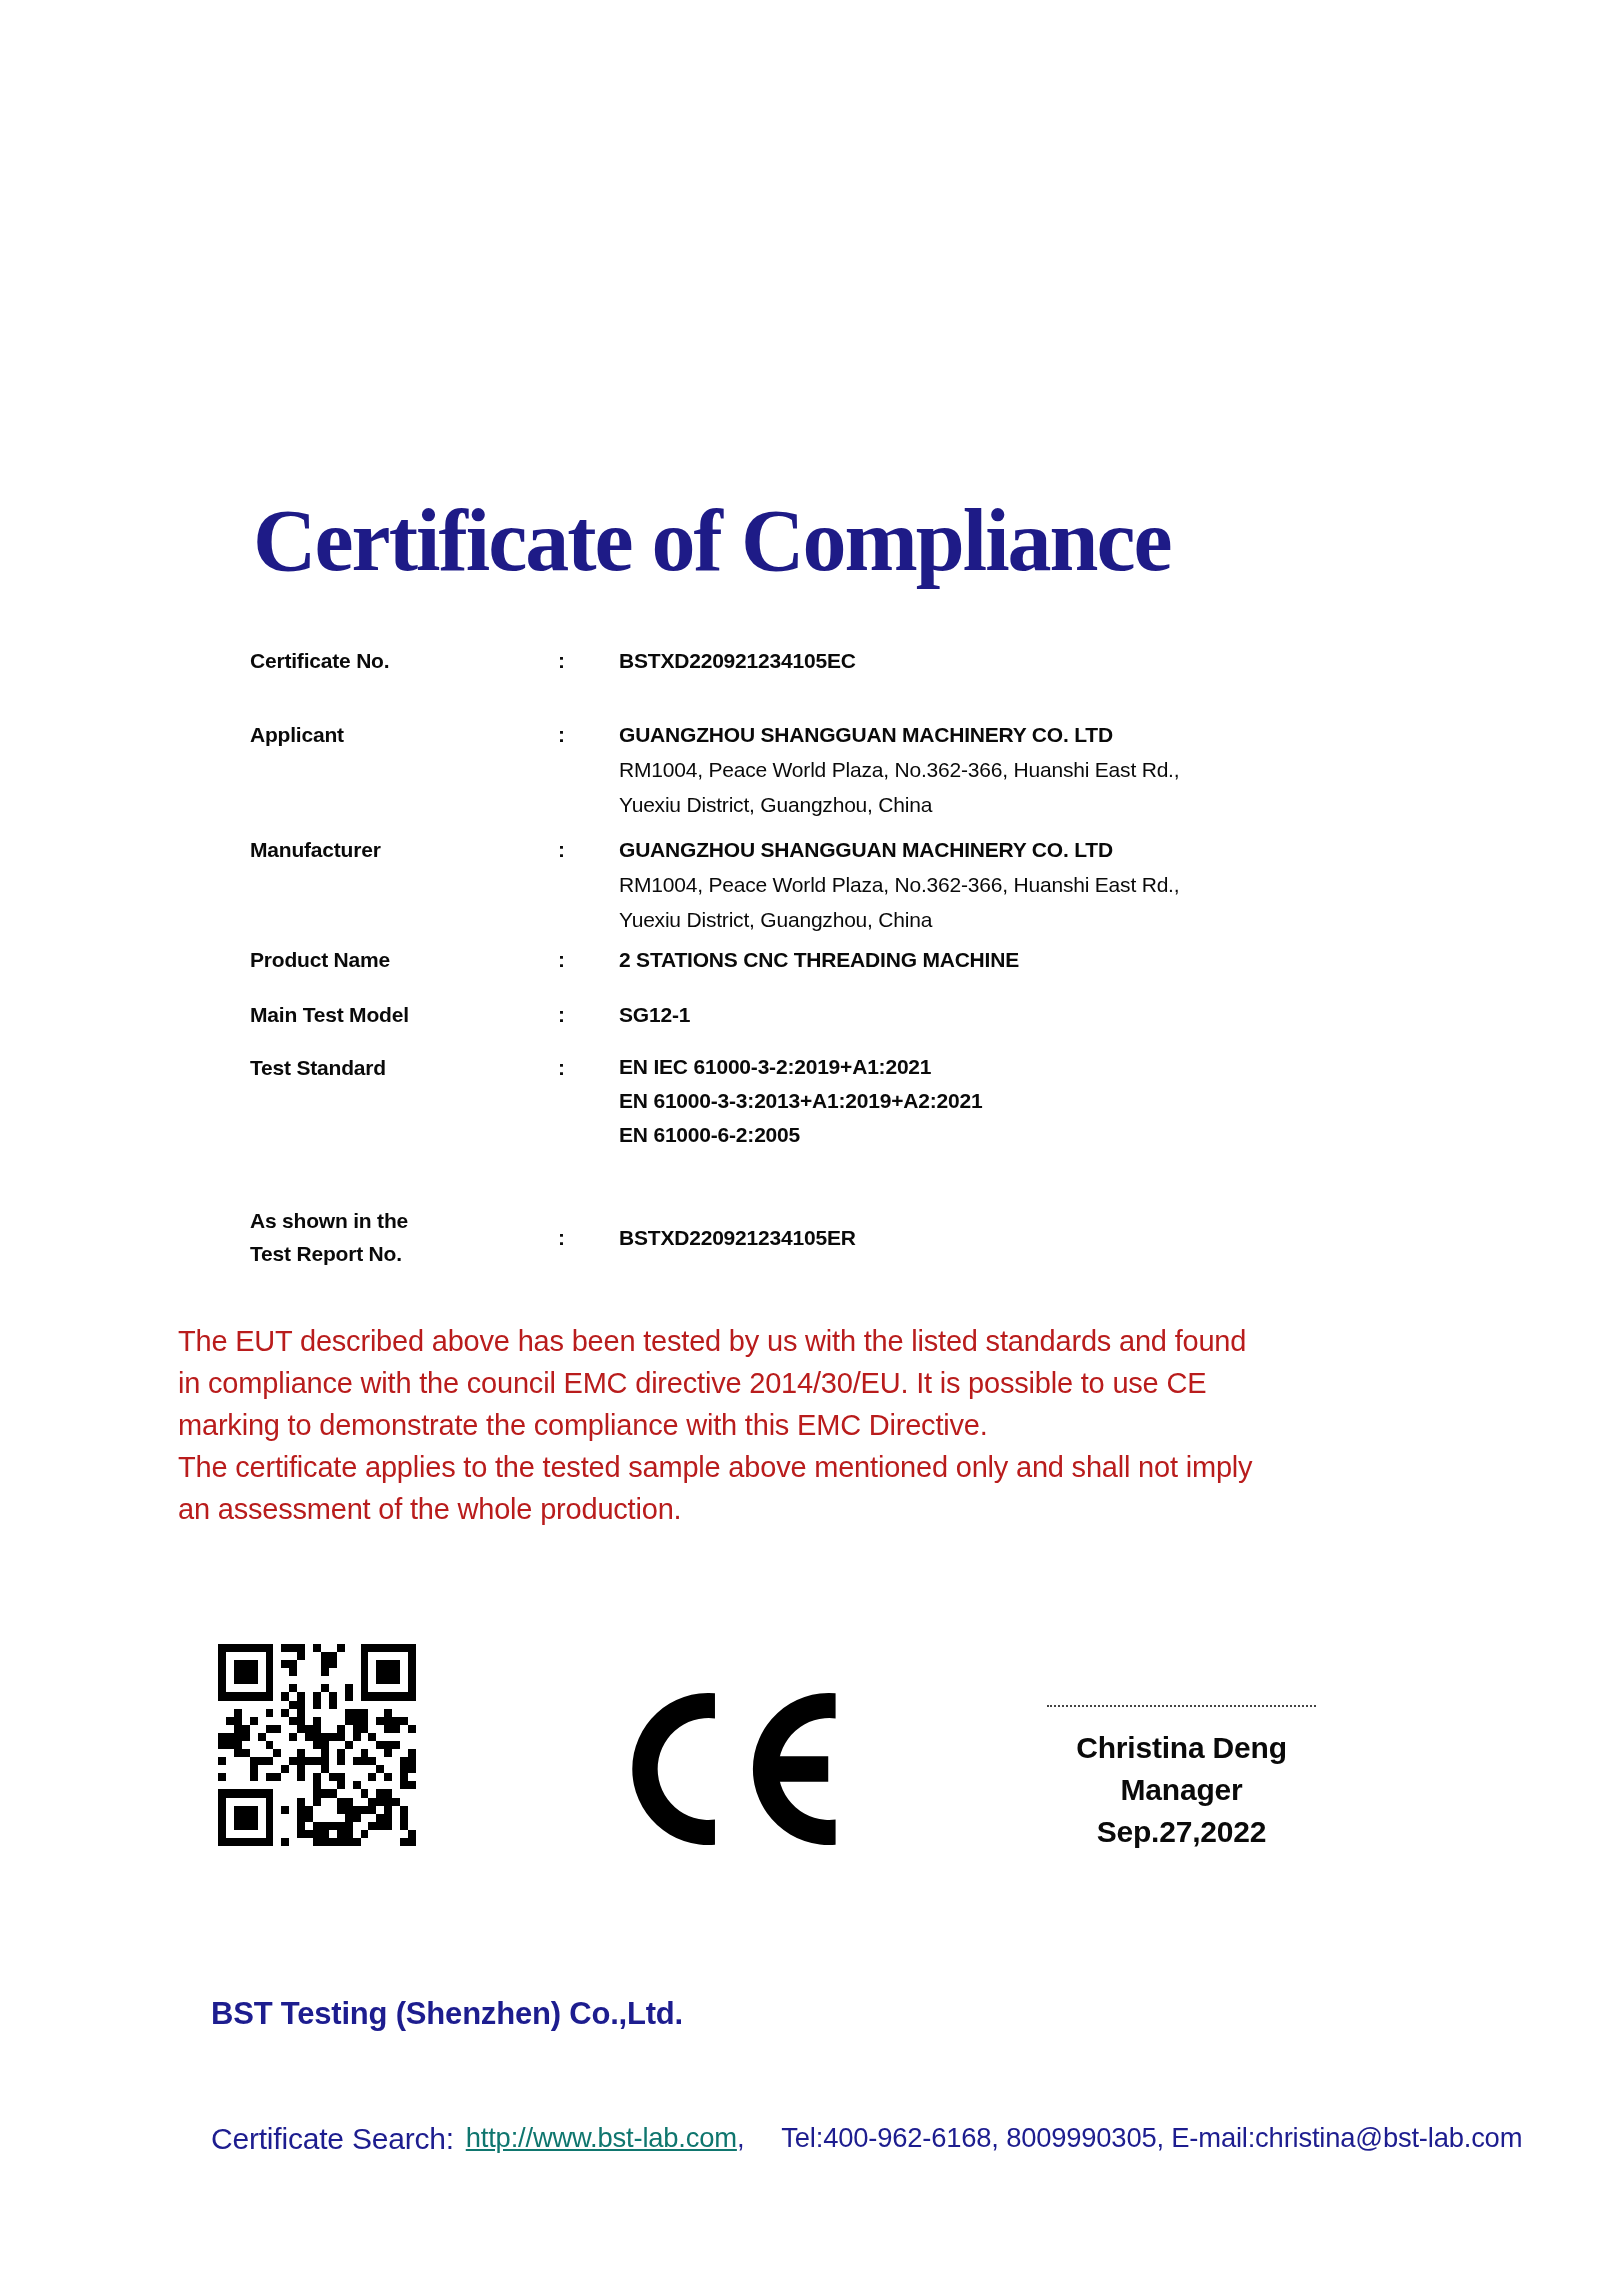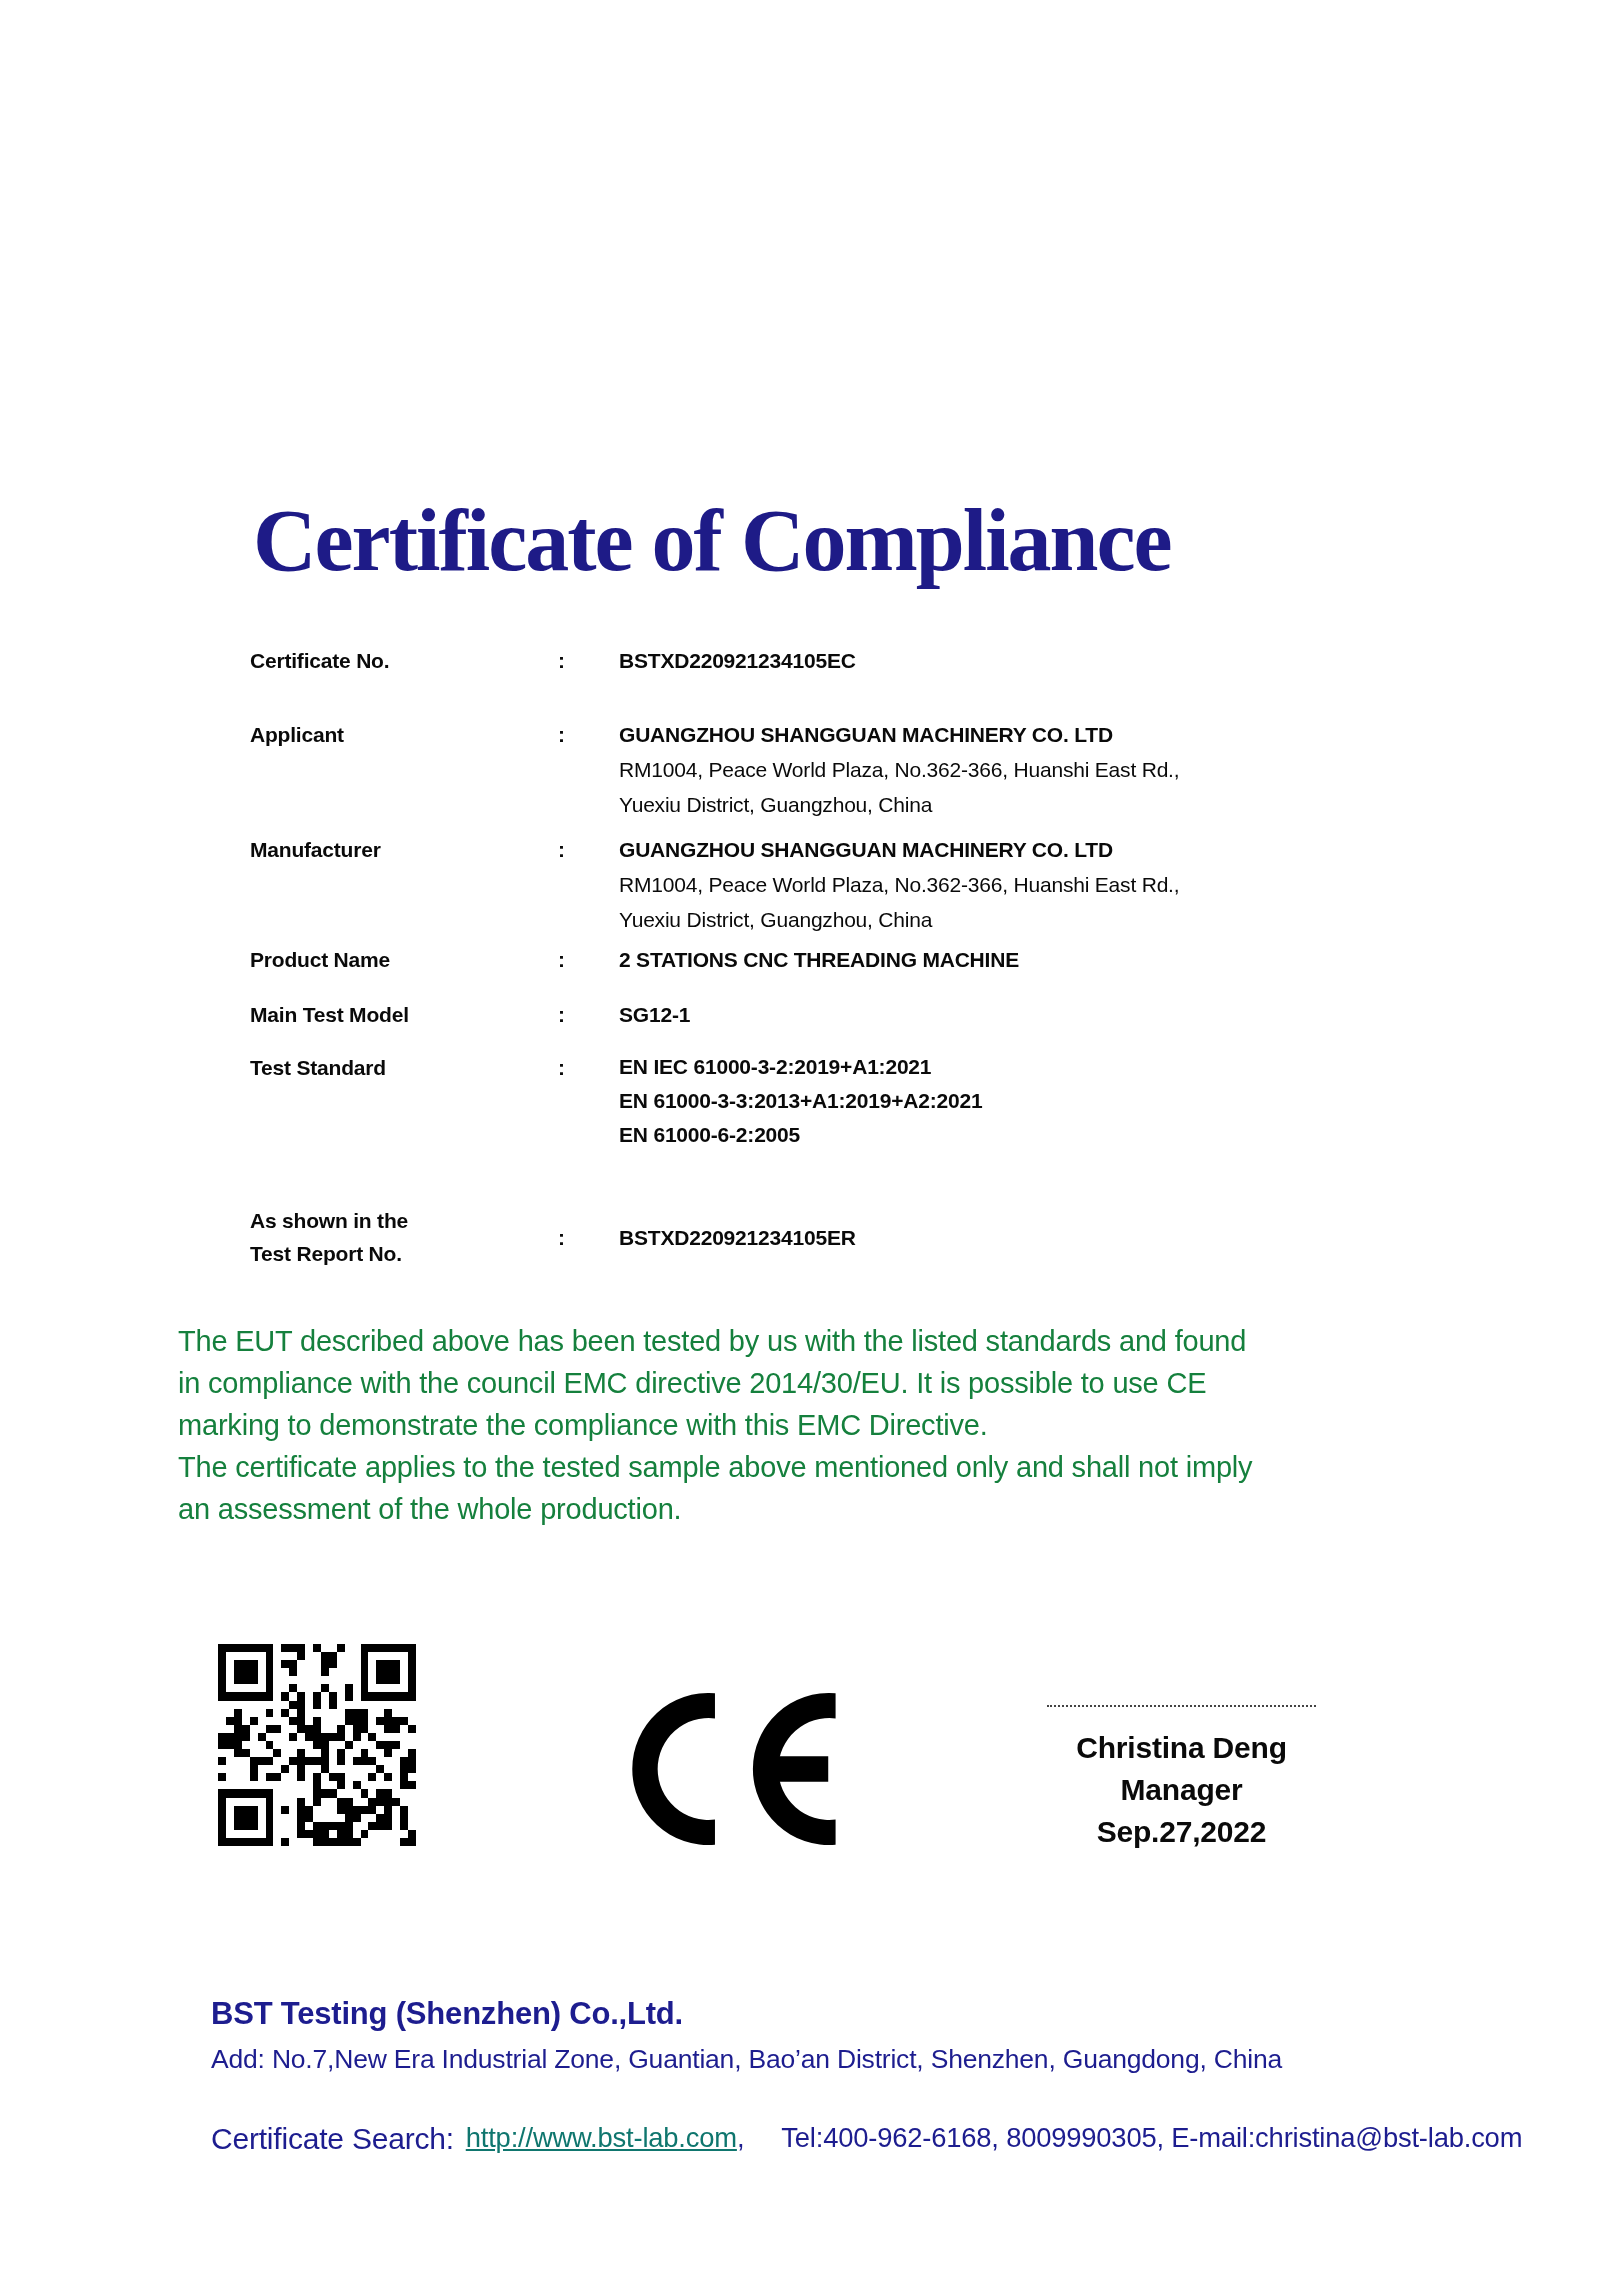--- a/index.html
+++ b/index.html
@@ -29,21 +29,21 @@
   .frow .fvalue{font-weight:normal;}
   .vline{white-space:nowrap;}
   .vline.bold{font-weight:bold;}
   .frow.std .vline{line-height:34px;}
   .frow.report{align-items:center;}
   .frow.report .flabel{line-height:33px;white-space:nowrap;}
 
   
   .statement{
     position:absolute;left:178px;top:1320px;
-    font-size:29px;line-height:42px;color:#15803d;
+    font-size:29px;line-height:42px;color:#b91c1c;
   }
   .statement div{white-space:nowrap;}
 
   
   .qr-wrap{position:absolute;left:218px;top:1644px;width:198px;height:202px;}
   .qr-wrap svg{width:100%;height:100%;display:block;}
   .qr-wrap rect{fill:#000;}
 
   
   .ce-wrap{position:absolute;left:632px;top:1693px;width:213px;height:152px;}
@@ -458,21 +458,20 @@
   <div class="sig">
     <div class="sig-line"></div>
     <div class="sig-text">
       <div>Christina Deng</div>
       <div>Manager</div>
       <div>Sep.27,2022</div>
     </div>
   </div>
 
   <div class="footer-company">BST Testing (Shenzhen) Co.,Ltd.</div>
-  <div class="footer-address">Add: No.7,New Era Industrial Zone, Guantian, Bao’an District, Shenzhen, Guangdong, China</div>
   <div class="footer-search">
     <span class="search-label">Certificate Search:</span>
     <a href="#">http://www.bst-lab.com</a>
     <span class="sep">,</span>
     <span>Tel:400-962-6168, 8009990305, E-mail:christina@bst-lab.com</span>
   </div>
 
 </div>
 
 

